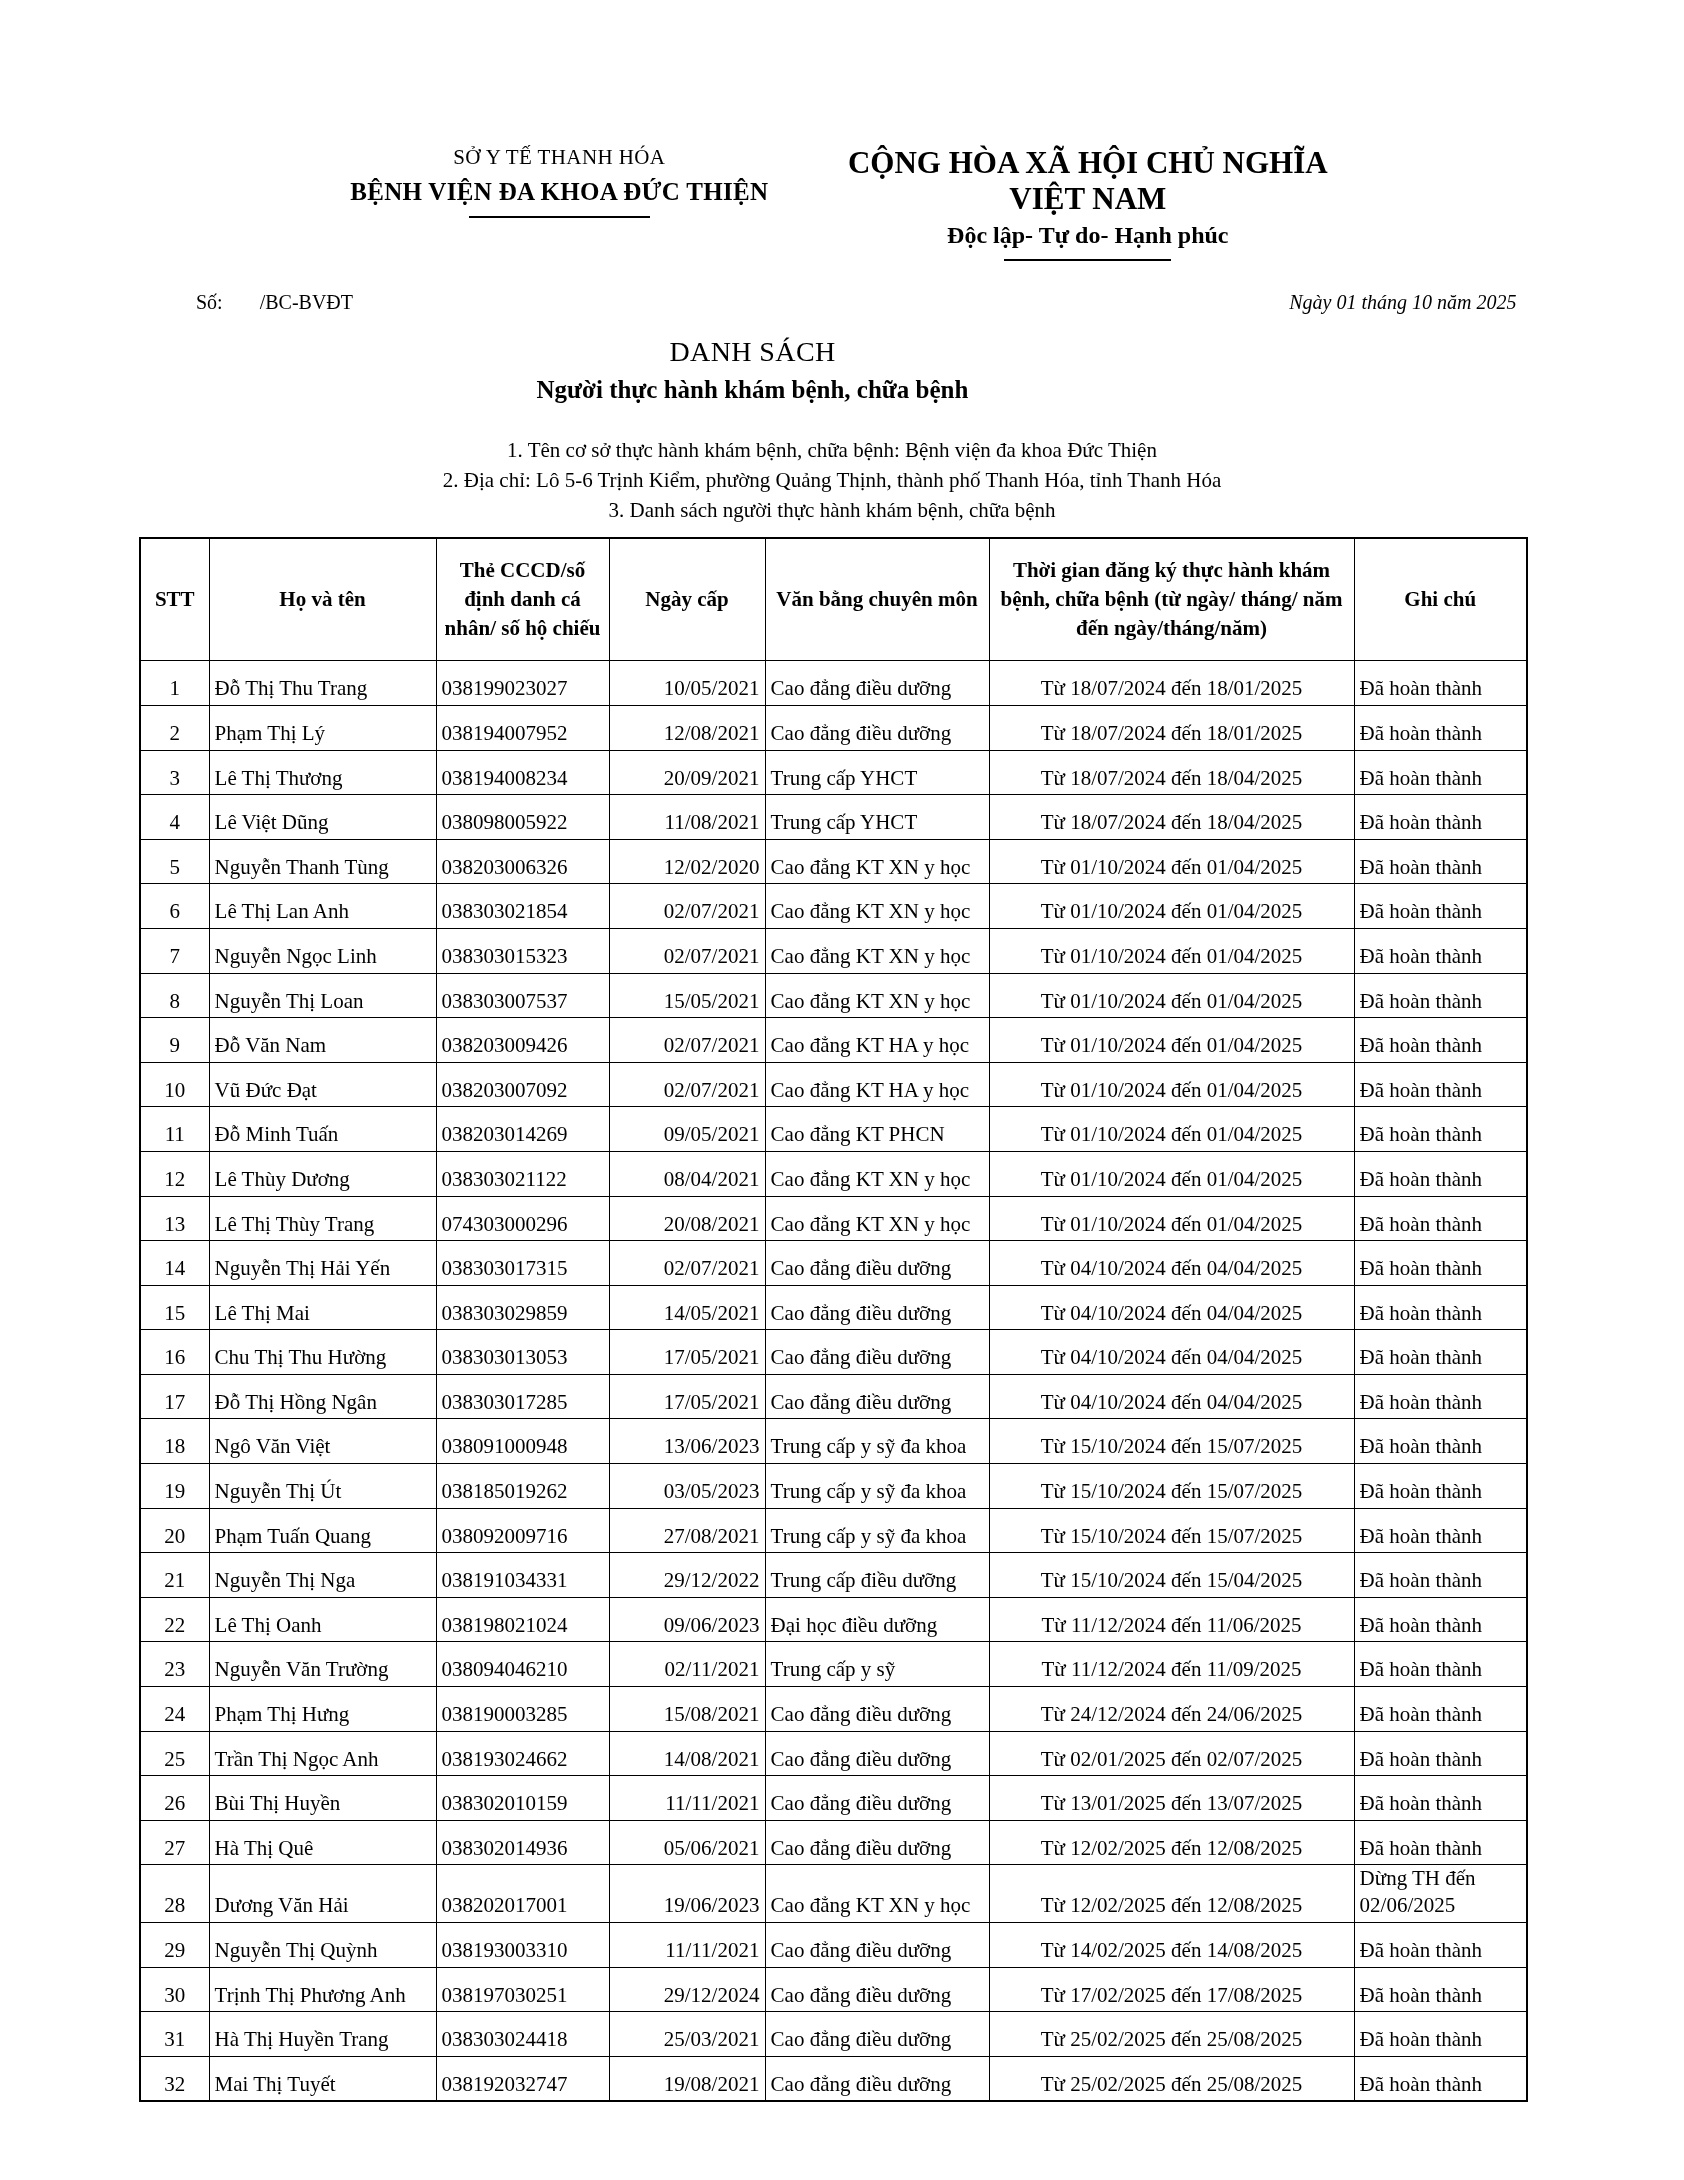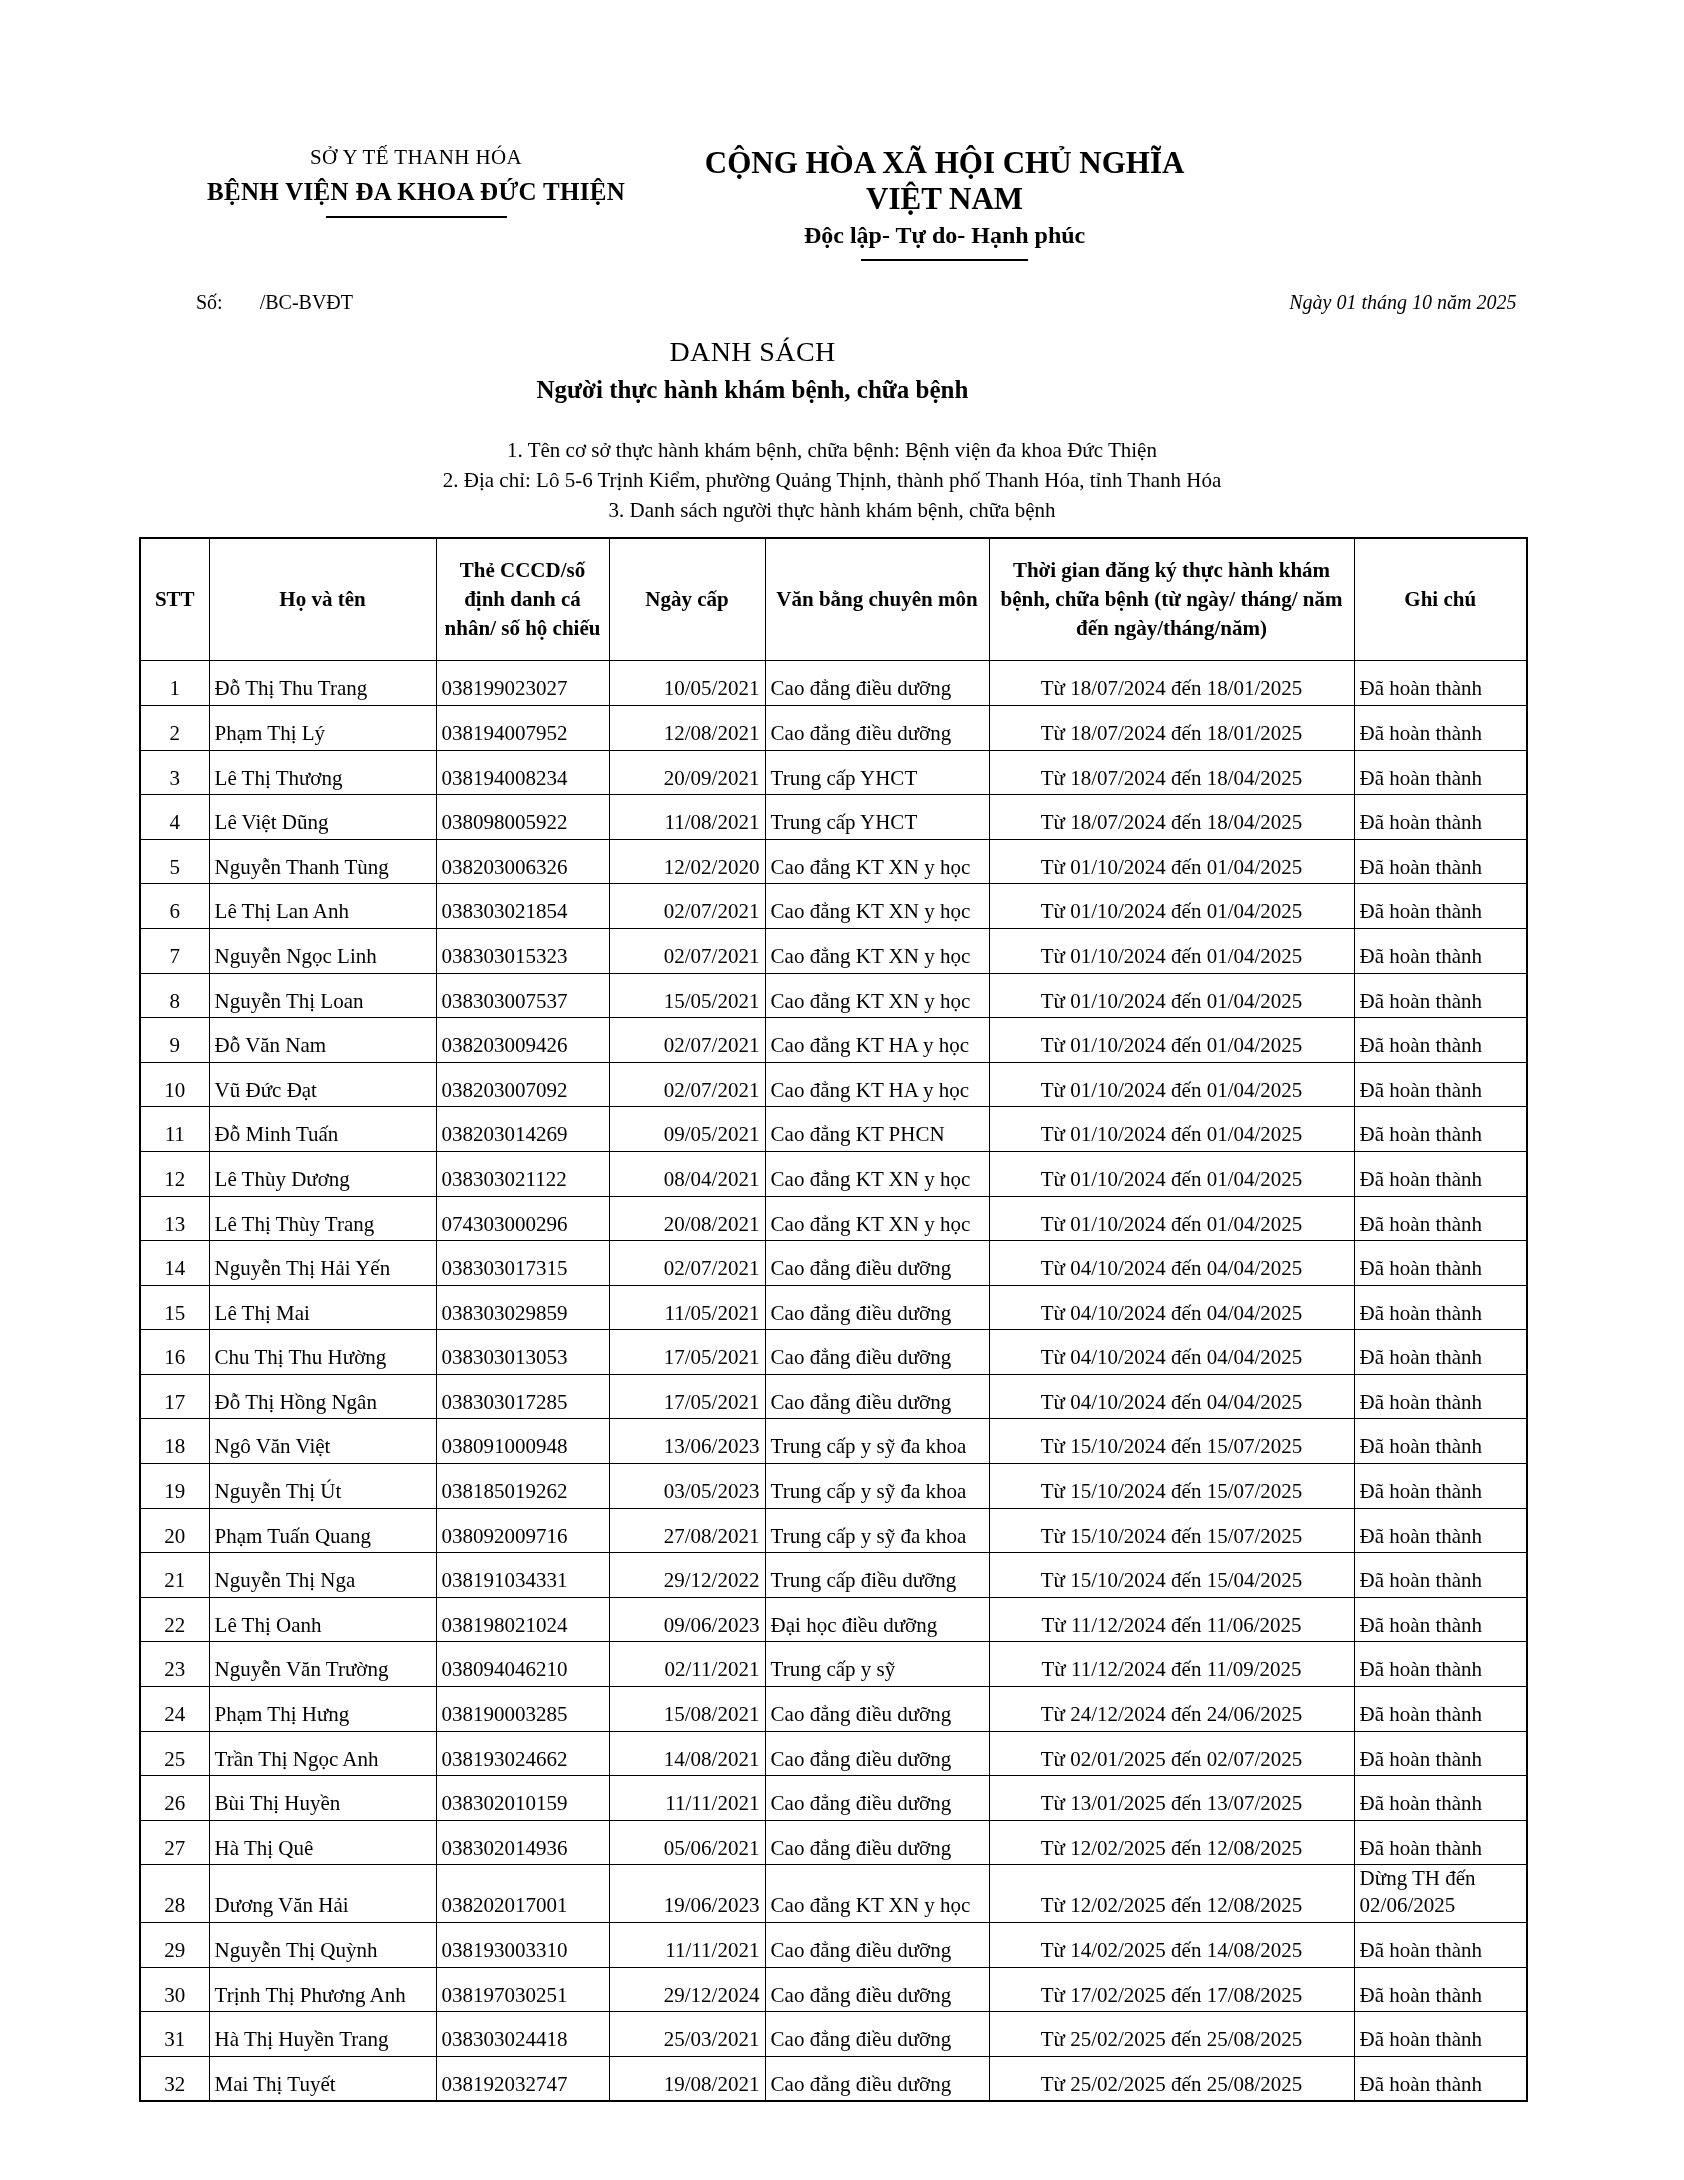--- a/index.html
+++ b/index.html
@@ -5,21 +5,21 @@
   html,body { margin:0; padding:0; background:#ffffff; }
   body {
     width:1685px; height:2181px;
     font-family:"Liberation Serif","DejaVu Serif",serif;
     color:#000;
   }
   .page { position:relative; width:1685px; height:2181px; overflow:hidden; background:#fff; }
   .content { padding:145px 160px 0 139px; }
 
   
-  .header-row { display:flex; justify-content:flex-start; align-items:flex-start; }
+  .header-row { display:flex; justify-content:center; align-items:flex-start; }
   .issuer-block { width:503px; text-align:center; margin-left:25.6px; }
   .issuer-l1 { font-size:21px; letter-spacing:0.4px; }
   .issuer-l2 { font-size:25px; font-weight:bold; margin-top:7.7px; letter-spacing:0.3px; }
   .national-block { width:554px; text-align:center; margin-right:17px; }
   .national-l1 { font-size:31px; font-weight:bold; }
   .national-l2 { font-size:24px; font-weight:bold; margin-top:5.1px; }
   .rule { display:inline-block; border-bottom:2.6px solid #000; height:0; margin-top:4.3px; }
   .rule-left { width:181px; }
   .rule-right { width:167px; }
 
@@ -260,21 +260,21 @@
     <td class="c-date">02/07/2021</td>
     <td class="c-degree">Cao đẳng điều dưỡng</td>
     <td class="c-period">Từ 04/10/2024 đến 04/04/2025</td>
     <td class="c-note">Đã hoàn thành</td>
   </tr>
 
   <tr>
     <td class="c-stt">15</td>
     <td class="c-name">Lê Thị Mai</td>
     <td class="c-cccd">038303029859</td>
-    <td class="c-date">11/05/2021</td>
+    <td class="c-date">14/05/2021</td>
     <td class="c-degree">Cao đẳng điều dưỡng</td>
     <td class="c-period">Từ 04/10/2024 đến 04/04/2025</td>
     <td class="c-note">Đã hoàn thành</td>
   </tr>
 
   <tr>
     <td class="c-stt">16</td>
     <td class="c-name">Chu Thị Thu Hường</td>
     <td class="c-cccd">038303013053</td>
     <td class="c-date">17/05/2021</td>

